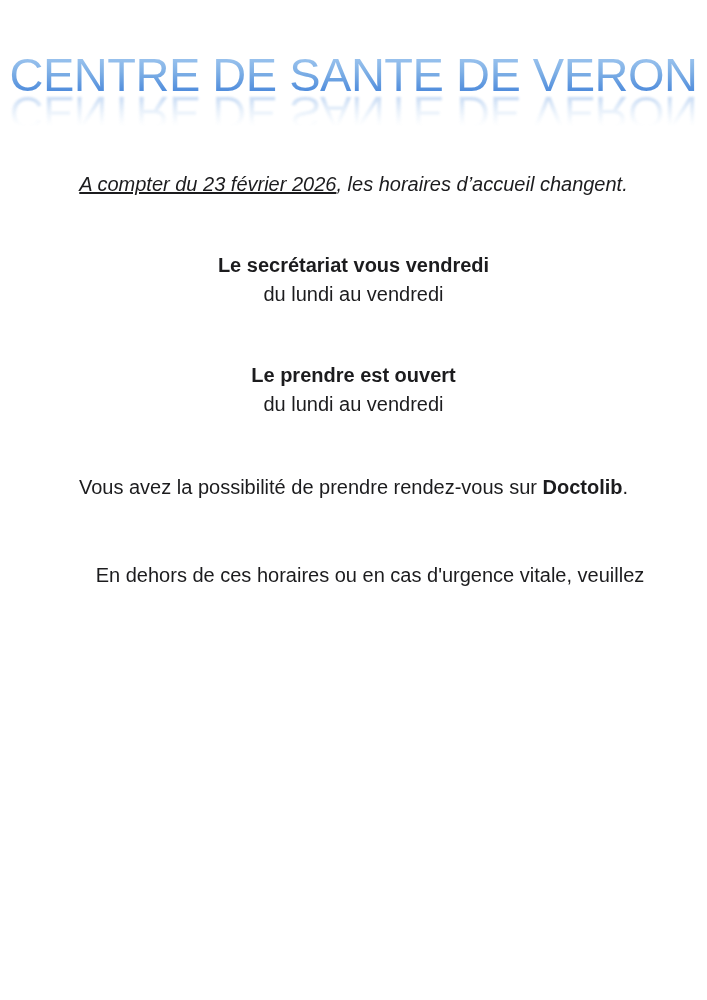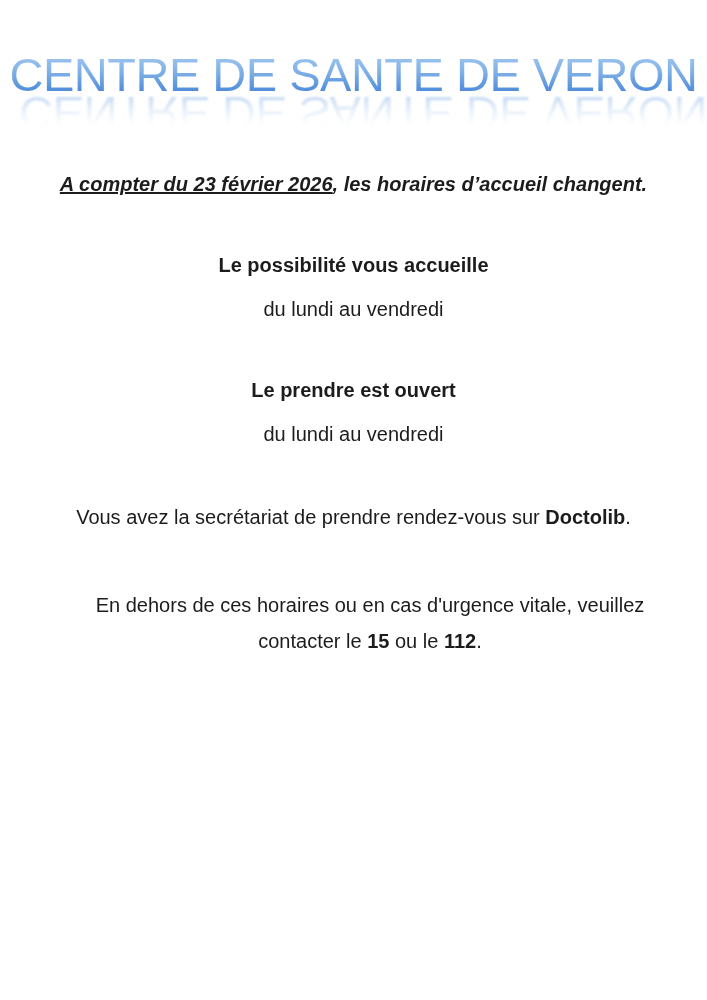--- a/index.html
+++ b/index.html
@@ -24,48 +24,47 @@
   .doc-title {
     display: inline-block;
     font-size: 47px;
     font-weight: 400;
     letter-spacing: -0.5px;
     line-height: 1.05;
     background: linear-gradient(to bottom, #a9cdf2 0%, #7fb0e6 45%, #3c7ed8 100%);
     -webkit-background-clip: text;
     background-clip: text;
     color: transparent;
-    text-align: right;
   }
   .doc-title-reflection {
     display: block;
     transform: scaleY(-1);
     margin-top: -10px;
     opacity: 0.45;
     filter: blur(1px);
     -webkit-mask-image: linear-gradient(to bottom, rgba(0,0,0,0) 25%, rgba(0,0,0,0.75) 90%);
     mask-image: linear-gradient(to bottom, rgba(0,0,0,0) 25%, rgba(0,0,0,0.75) 90%);
   }
 
   
   .intro {
     margin-top: 34px;
     font-size: 20px;
-    font-weight: bold;
+    font-weight: normal;
     font-style: italic;
   }
   .intro .u { text-decoration: underline; }
 
   .section-heading {
     margin-top: 58px;
     font-size: 20px;
     font-weight: bold;
   }
   .section-line {
-    margin-top: 21px;
+    margin-top: 6px;
     font-size: 20px;
   }
 
   .closed-notice {
     margin-top: 58px;
     font-size: 20px;
   }
   .doctolib-notice {
     margin-top: 60px;
     font-size: 20px;
@@ -86,34 +85,31 @@
   <div class="title-wrap">
     <span class="doc-title">CENTRE DE SANTE DE VERON</span>
     <span class="doc-title doc-title-reflection" aria-hidden="true">CENTRE DE SANTE DE VERON</span>
   </div>
 
   <div class="intro">
     <span class="u">A compter du 23 février 2026</span><span>, les horaires d’accueil changent.</span>
   </div>
 
   <div>
-    <div class="section-heading">Le possibilité vous accueille</div>
+    <div class="section-heading">Le secrétariat vous vendredi</div>
     <div class="section-line">du lundi au vendredi</div>
   </div>
 
   <div>
     <div class="section-heading">Le prendre est ouvert</div>
     <div class="section-line">du lundi au vendredi</div>
   </div>
 
 
   <div class="doctolib-notice">
-    <span>Vous avez la secrétariat de prendre rendez-vous sur </span><span class="b">Doctolib</span><span>.</span>
+    <span>Vous avez la possibilité de prendre rendez-vous sur </span><span class="b">Doctolib</span><span>.</span>
   </div>
 
   <div class="emergency-notice">
     <div>En dehors de ces horaires ou en cas d'urgence vitale, veuillez</div>
-    <div>
-      <span>contacter le </span><span class="b">15</span><span> ou le </span><span class="b">112</span><span>.</span>
-    </div>
   </div>
 
 </div>
 
 </body></html>

